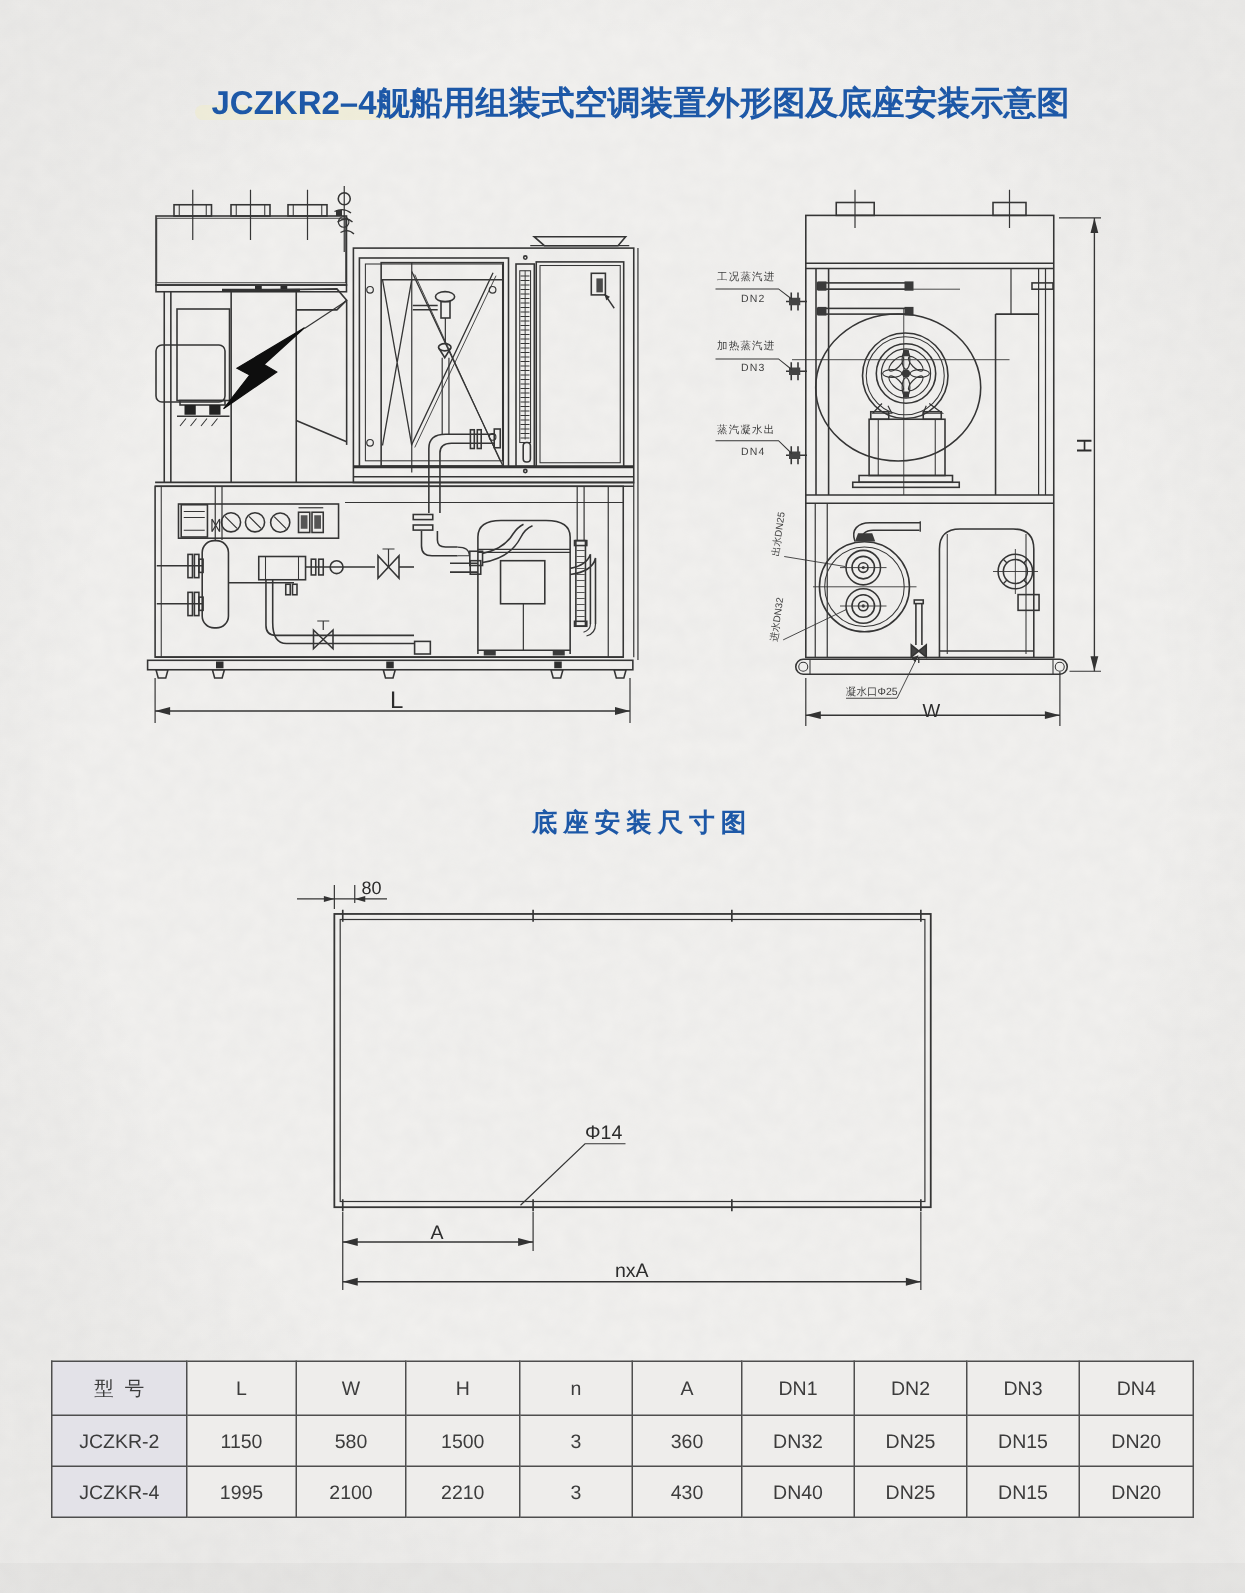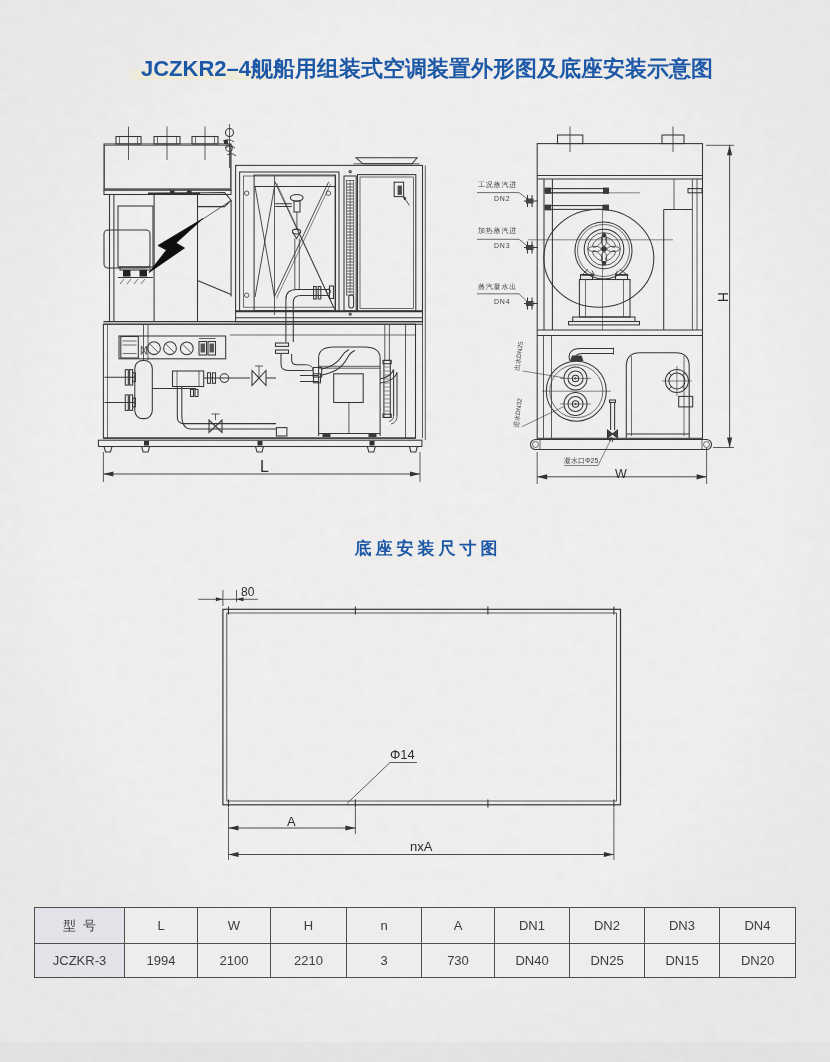--- a/index.html
+++ b/index.html
@@ -539,25 +539,37 @@
         <td>W</td>
         <td>H</td>
         <td>n</td>
         <td>A</td>
         <td>DN1</td>
         <td>DN2</td>
         <td>DN3</td>
         <td>DN4</td>
       </tr>
 <tr>
-        <td class="c1">JCZKR-3</td>
-        <td>1994</td>
+        <td class="c1">JCZKR-2</td>
+        <td>1150</td>
+        <td>580</td>
+        <td>1500</td>
+        <td>3</td>
+        <td>360</td>
+        <td>DN32</td>
+        <td>DN25</td>
+        <td>DN15</td>
+        <td>DN20</td>
+      </tr>
+<tr>
+        <td class="c1">JCZKR-4</td>
+        <td>1995</td>
         <td>2100</td>
         <td>2210</td>
         <td>3</td>
-        <td>730</td>
+        <td>430</td>
         <td>DN40</td>
         <td>DN25</td>
         <td>DN15</td>
         <td>DN20</td>
       </tr>
 </tbody>
   </table>
 
 </body></html>

